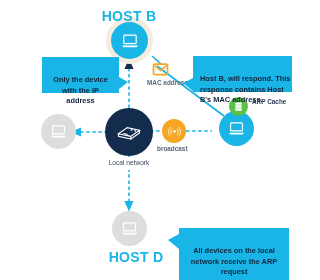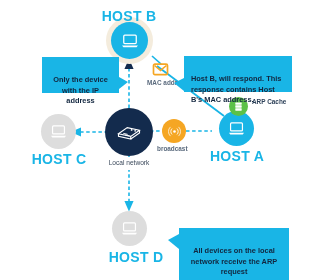--- a/index.html
+++ b/index.html
@@ -133,42 +133,40 @@
     </svg>
   </div>
   <div class="node-label" style="left:69px; top:8px;">HOST B</div>
 
   <div class="node cyan" style="left:219px; top:111px; width:35px; height:35px;">
     <svg width="19" height="19" viewBox="0 0 24 24">
       <rect x="4.5" y="5" width="15" height="10" rx="1.2" fill="none" stroke="#ffffff" stroke-width="1.5"></rect>
       <path d="M2.5 17.5 h19 l-1.6 2 H4.1 Z" fill="#ffffff"></path>
     </svg>
   </div>
-  <div class="node-label" style="left:177px; top:148px;">HOST A</div>
 
   <div class="badge green" style="left:229px; top:97px; width:19px; height:19px;">
     <svg width="11" height="11" viewBox="0 0 24 24">
       <rect x="5" y="3" width="14" height="5" rx="1" fill="#ffffff"></rect>
       <rect x="5" y="9.5" width="14" height="5" rx="1" fill="#ffffff"></rect>
       <rect x="5" y="16" width="14" height="5" rx="1" fill="#ffffff"></rect>
     </svg>
   </div>
   <div class="chip-label" style="left:252px; top:98px; width:36px; white-space:normal; line-height:1.25;">ARP Cache</div>
 
   <svg style="position:absolute; left:261px; top:130px;" width="13" height="13" viewBox="0 0 24 24">
     <path d="M12 1 L15 8 L22 9 L16.5 14 L18.5 22 L12 18 L5.5 22 L7.5 14 L2 9 L9 8 Z" fill="#ffffff"></path>
   </svg>
 
   <div class="node gray" style="left:41px; top:114px; width:35px; height:35px;">
     <svg width="19" height="19" viewBox="0 0 24 24">
       <rect x="4.5" y="5" width="15" height="10" rx="1.2" fill="none" stroke="#ffffff" stroke-width="1.5"></rect>
       <path d="M2.5 17.5 h19 l-1.6 2 H4.1 Z" fill="#ffffff"></path>
     </svg>
   </div>
-  <div class="node-label" style="left:-1px; top:151px;">HOST C</div>
 
   <div class="node gray" style="left:112px; top:211px; width:35px; height:35px;">
     <svg width="19" height="19" viewBox="0 0 24 24">
       <rect x="4.5" y="5" width="15" height="10" rx="1.2" fill="none" stroke="#ffffff" stroke-width="1.5"></rect>
       <path d="M2.5 17.5 h19 l-1.6 2 H4.1 Z" fill="#ffffff"></path>
     </svg>
   </div>
   <div class="node-label" style="left:76px; top:249px;">HOST D</div>
 
   <div class="node navy" style="left:105px; top:108px; width:48px; height:48px;">
@@ -203,21 +201,21 @@
       <path d="M3.5 5 L12 12 L20.5 5" fill="none" stroke="#f5a623" stroke-width="2.2"></path>
     </svg>
   </div>
   <div class="chip-label light" style="left:147px; top:79px;">MAC address</div>
 
   <div class="callout" style="left:42px; top:17px; width:77px; height:36px; text-align:center;">
     <span>Only the device with the IP address</span>
     <span class="tail" style="right:-9px; top:20px; border-top:5px solid transparent; border-bottom:7px solid transparent; border-left:9px solid #19b5e6;"></span>
   </div>
 
-  <div class="callout" style="left:184px; top:16px; width:110px; height:23px;">
+  <div class="callout" style="left:193px; top:16px; width:110px; height:23px;">
     <span>Host B, will respond. This response contains Host B's MAC address.</span>
     <span class="tail" style="left:-10px; top:22px; border-top:5px solid transparent; border-bottom:8px solid transparent; border-right:10px solid #19b5e6;"></span>
   </div>
 
   <div class="callout" style="left:179px; top:188px; width:110px; height:52px; text-align:center;">
     <span>All devices on the local network receive the ARP request</span>
     <span class="tail" style="left:-11px; top:6px; border-top:6px solid transparent; border-bottom:9px solid transparent; border-right:11px solid #19b5e6;"></span>
   </div>
 
 </div>

